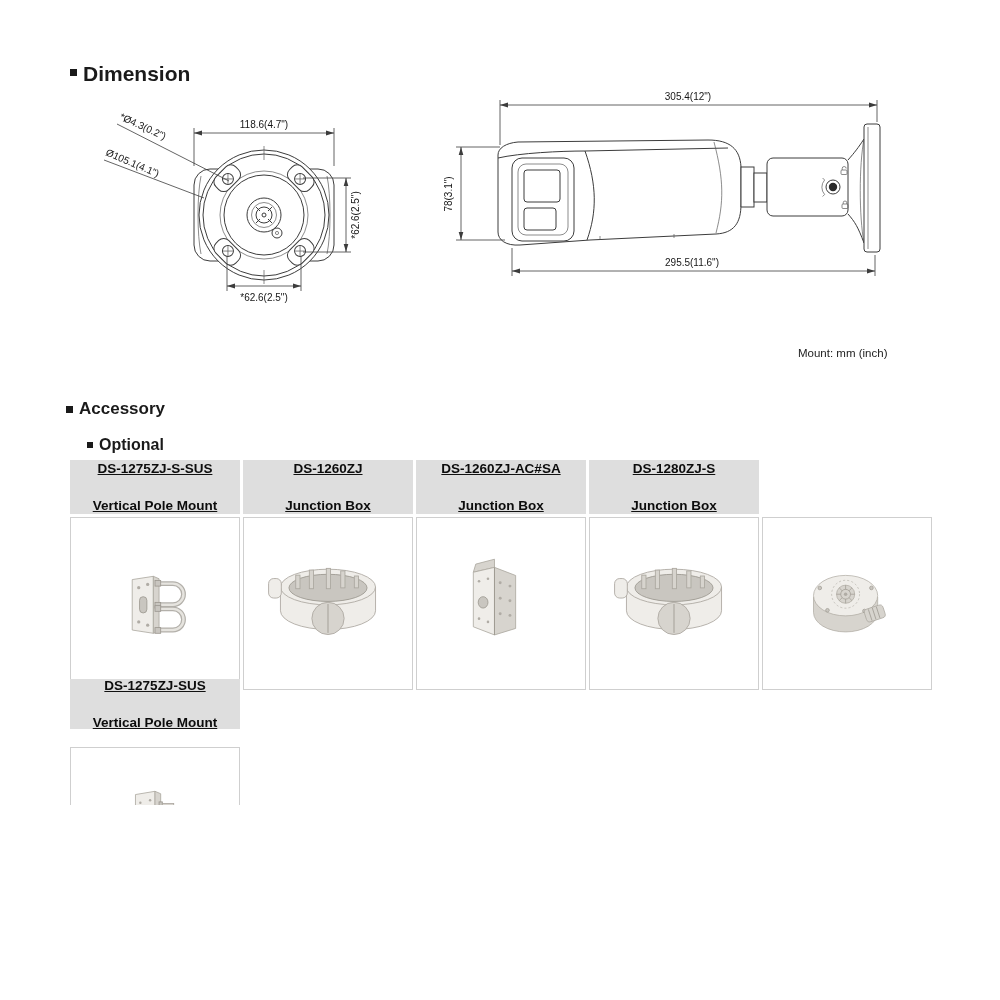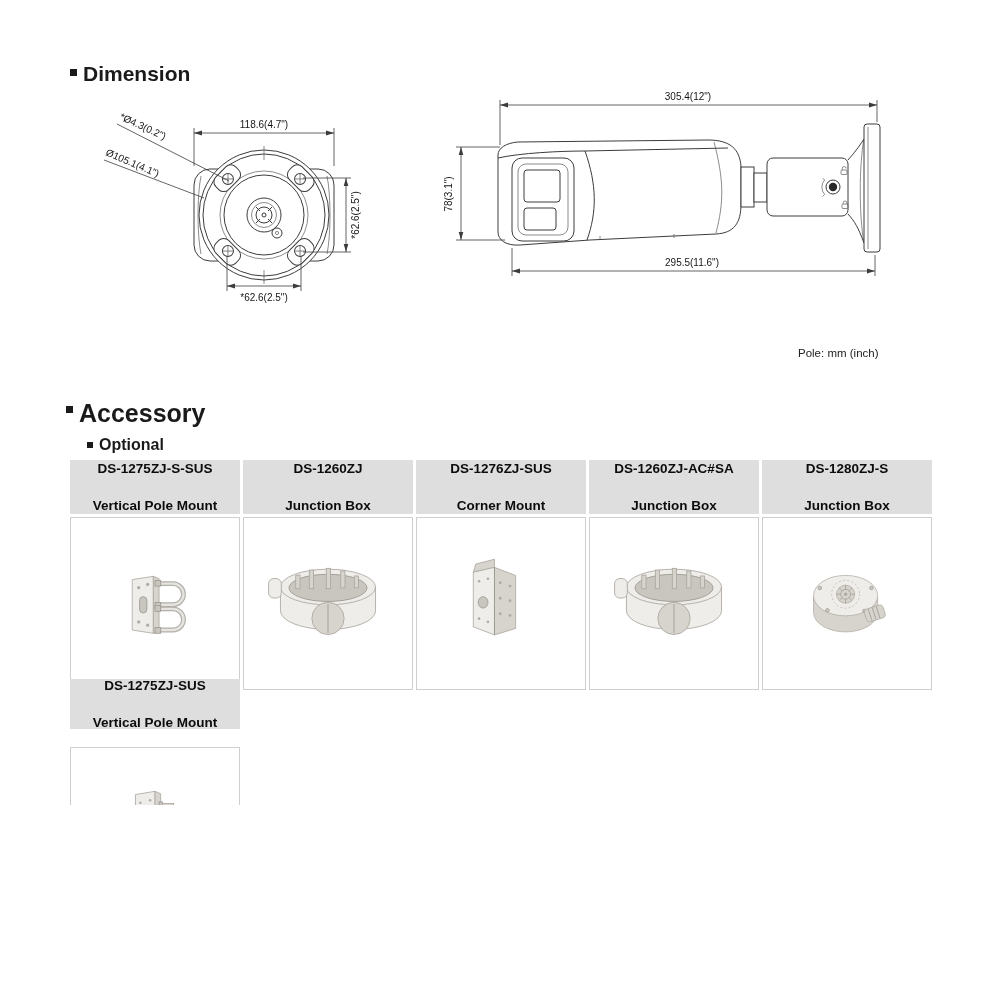--- a/index.html
+++ b/index.html
@@ -2,39 +2,39 @@
 <html><head>
 <meta charset="utf-8">
 <style>
   html,body{margin:0;padding:0;background:#fff;}
   .page{position:relative;width:1000px;height:805px;background:#fff;overflow:hidden;
         font-family:"Liberation Sans",sans-serif;color:#111;}
   .sec-title{position:absolute;display:flex;align-items:flex-start;gap:6px;font-weight:bold;color:#1a1a1a;}
   .sec-title .bullet{display:inline-block;background:#1a1a1a;flex:0 0 auto;}
   .t-dimension{left:70px;top:62px;font-size:21px;}
   .t-dimension .bullet{width:7px;height:7px;margin-top:7px;}
-  .t-accessory{left:66px;top:399px;font-size:25px;}
+  .t-accessory{left:66px;top:399px;font-size:17px;}
   .t-accessory .bullet{width:7px;height:7px;margin-top:7px;}
   .t-optional{left:87px;top:436px;font-size:16px;}
   .t-optional .bullet{width:6px;height:6px;margin-top:6px;}
   .unit-note{position:absolute;left:798px;top:347px;font-size:11.5px;color:#222;}
   .dim-svg{position:absolute;left:0;top:85px;}
   .dim-svg text{font-family:"Liberation Sans",sans-serif;font-size:10px;fill:#161616;}
   .ln{stroke:#3c3c3c;stroke-width:1;fill:none;}
   .lnf{stroke:#3c3c3c;stroke-width:1;fill:#ffffff;}
   .thin{stroke:#5a5a5a;stroke-width:0.7;fill:none;}
   .dln{stroke:#3c3c3c;stroke-width:0.8;fill:none;}
   .arr{fill:#3c3c3c;stroke:none;}
   .grid-row{position:absolute;left:70px;width:862px;display:grid;grid-template-columns:repeat(5,1fr);column-gap:3px;}
   .hdr-row1{top:460px;height:54px;}
   .img-row1{top:517px;height:173px;}
   .hdr-row2{top:679px;height:48px;}
   .img-row2{top:747px;height:170px;}
   .hdr-cell{background:#dedede;display:flex;flex-direction:column;align-items:center;justify-content:center;
-            gap:23px;text-align:center;}
+            gap:23px;text-align:center;text-decoration:underline;}
   .hdr-cell .model,.hdr-cell .type{font-weight:bold;font-size:13.5px;color:#0c0c0c;line-height:1;}
   .img-cell{background:#fff;border:1px solid #cfcfcf;box-sizing:border-box;display:flex;align-items:center;justify-content:center;}
   .empty{background:transparent;}
   
   .m-fill{fill:#efede9;stroke:#aba79f;stroke-width:1;}
   .m-dark{fill:#d7d4ce;stroke:#aba79f;stroke-width:1;}
   .m-floor{fill:#c9c6c0;stroke:#9b978f;stroke-width:1;}
   .m-line{stroke:#9b978f;stroke-width:1;fill:none;}
   .m-hole{fill:#b0aca5;stroke:none;}
 </style>
@@ -179,43 +179,39 @@
       <text x="692" y="266" text-anchor="middle">295.5(11.6")</text>
 
       <path d="M456,147 H500 M456,240 H505" class="dln"></path>
       <path d="M461,147 V240" class="dln"></path>
       <polygon class="arr" points="461,147 458.7,155 463.3,155"></polygon>
       <polygon class="arr" points="461,240 458.7,232 463.3,232"></polygon>
       <text transform="translate(452 194) rotate(-90)" text-anchor="middle">78(3.1")</text>
     </g>
   </svg>
 
-  <div class="unit-note">Pole: mm (inch)</div>
+  <div class="unit-note">Mount: mm (inch)</div>
 
   <div class="sec-title t-accessory">
     <span class="bullet"></span>
     <span>Accessory</span>
   </div>
   <div class="sec-title t-optional">
     <span class="bullet"></span>
     <span>Optional</span>
   </div>
 
   <div class="grid-row hdr-row1">
     <div class="hdr-cell">
       <span class="model">DS-1275ZJ-S-SUS</span>
       <span class="type">Vertical Pole Mount</span>
     </div>
     <div class="hdr-cell">
       <span class="model">DS-1260ZJ</span>
       <span class="type">Junction Box</span>
-    </div>
-    <div class="hdr-cell">
-      <span class="model">DS-1276ZJ-SUS</span>
-      <span class="type">Corner Mount</span>
     </div>
     <div class="hdr-cell">
       <span class="model">DS-1260ZJ-AC#SA</span>
       <span class="type">Junction Box</span>
     </div>
     <div class="hdr-cell">
       <span class="model">DS-1280ZJ-S</span>
       <span class="type">Junction Box</span>
     </div>
   </div>

